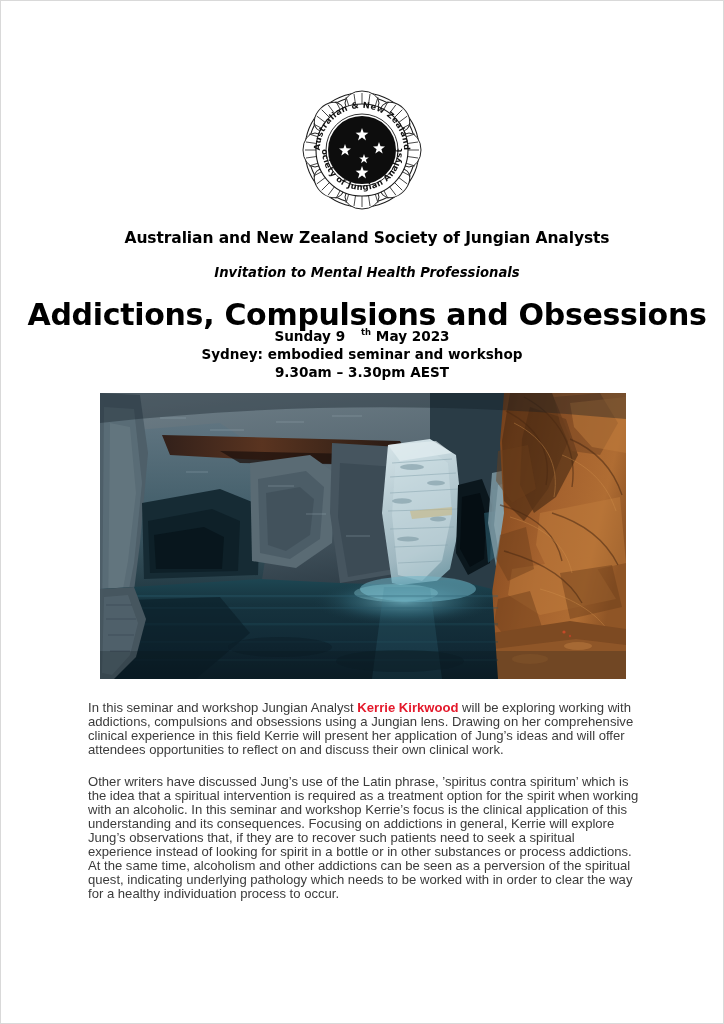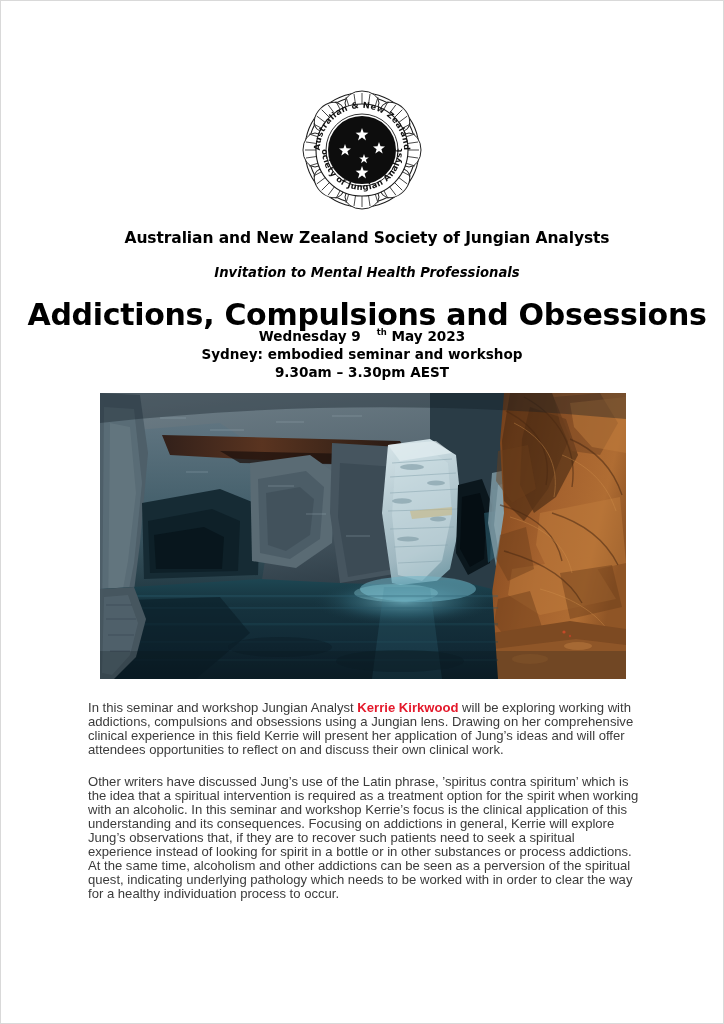--- a/index.html
+++ b/index.html
@@ -240,21 +240,21 @@
     </div>
   </div>
 
   <div class="head">
     <div class="org-line">Australian and New Zealand Society of Jungian Analysts</div>
     <div class="invite-line">Invitation to Mental Health Professionals</div>
     <div class="main-title">Addictions, Compulsions and Obsessions</div>
   </div>
 
   <div class="datebox">
-    <div><span>Wednesday 9</span><sup>th</sup><span> May 2023</span></div>
+    <div><span>Sunday 9</span><sup>th</sup><span> May 2023</span></div>
     <div>Sydney: embodied seminar and workshop</div>
     <div>9.30am – 3.30pm AEST</div>
   </div>
 
   <div class="photo">
     <svg width="526" height="286" viewBox="0 0 526 286" xmlns="http://www.w3.org/2000/svg">
       <defs>
         <linearGradient id="gCool" x1="0" y1="0" x2="0" y2="1">
           <stop offset="0%" stop-color="#5f7480"></stop>
           <stop offset="45%" stop-color="#44606c"></stop>

